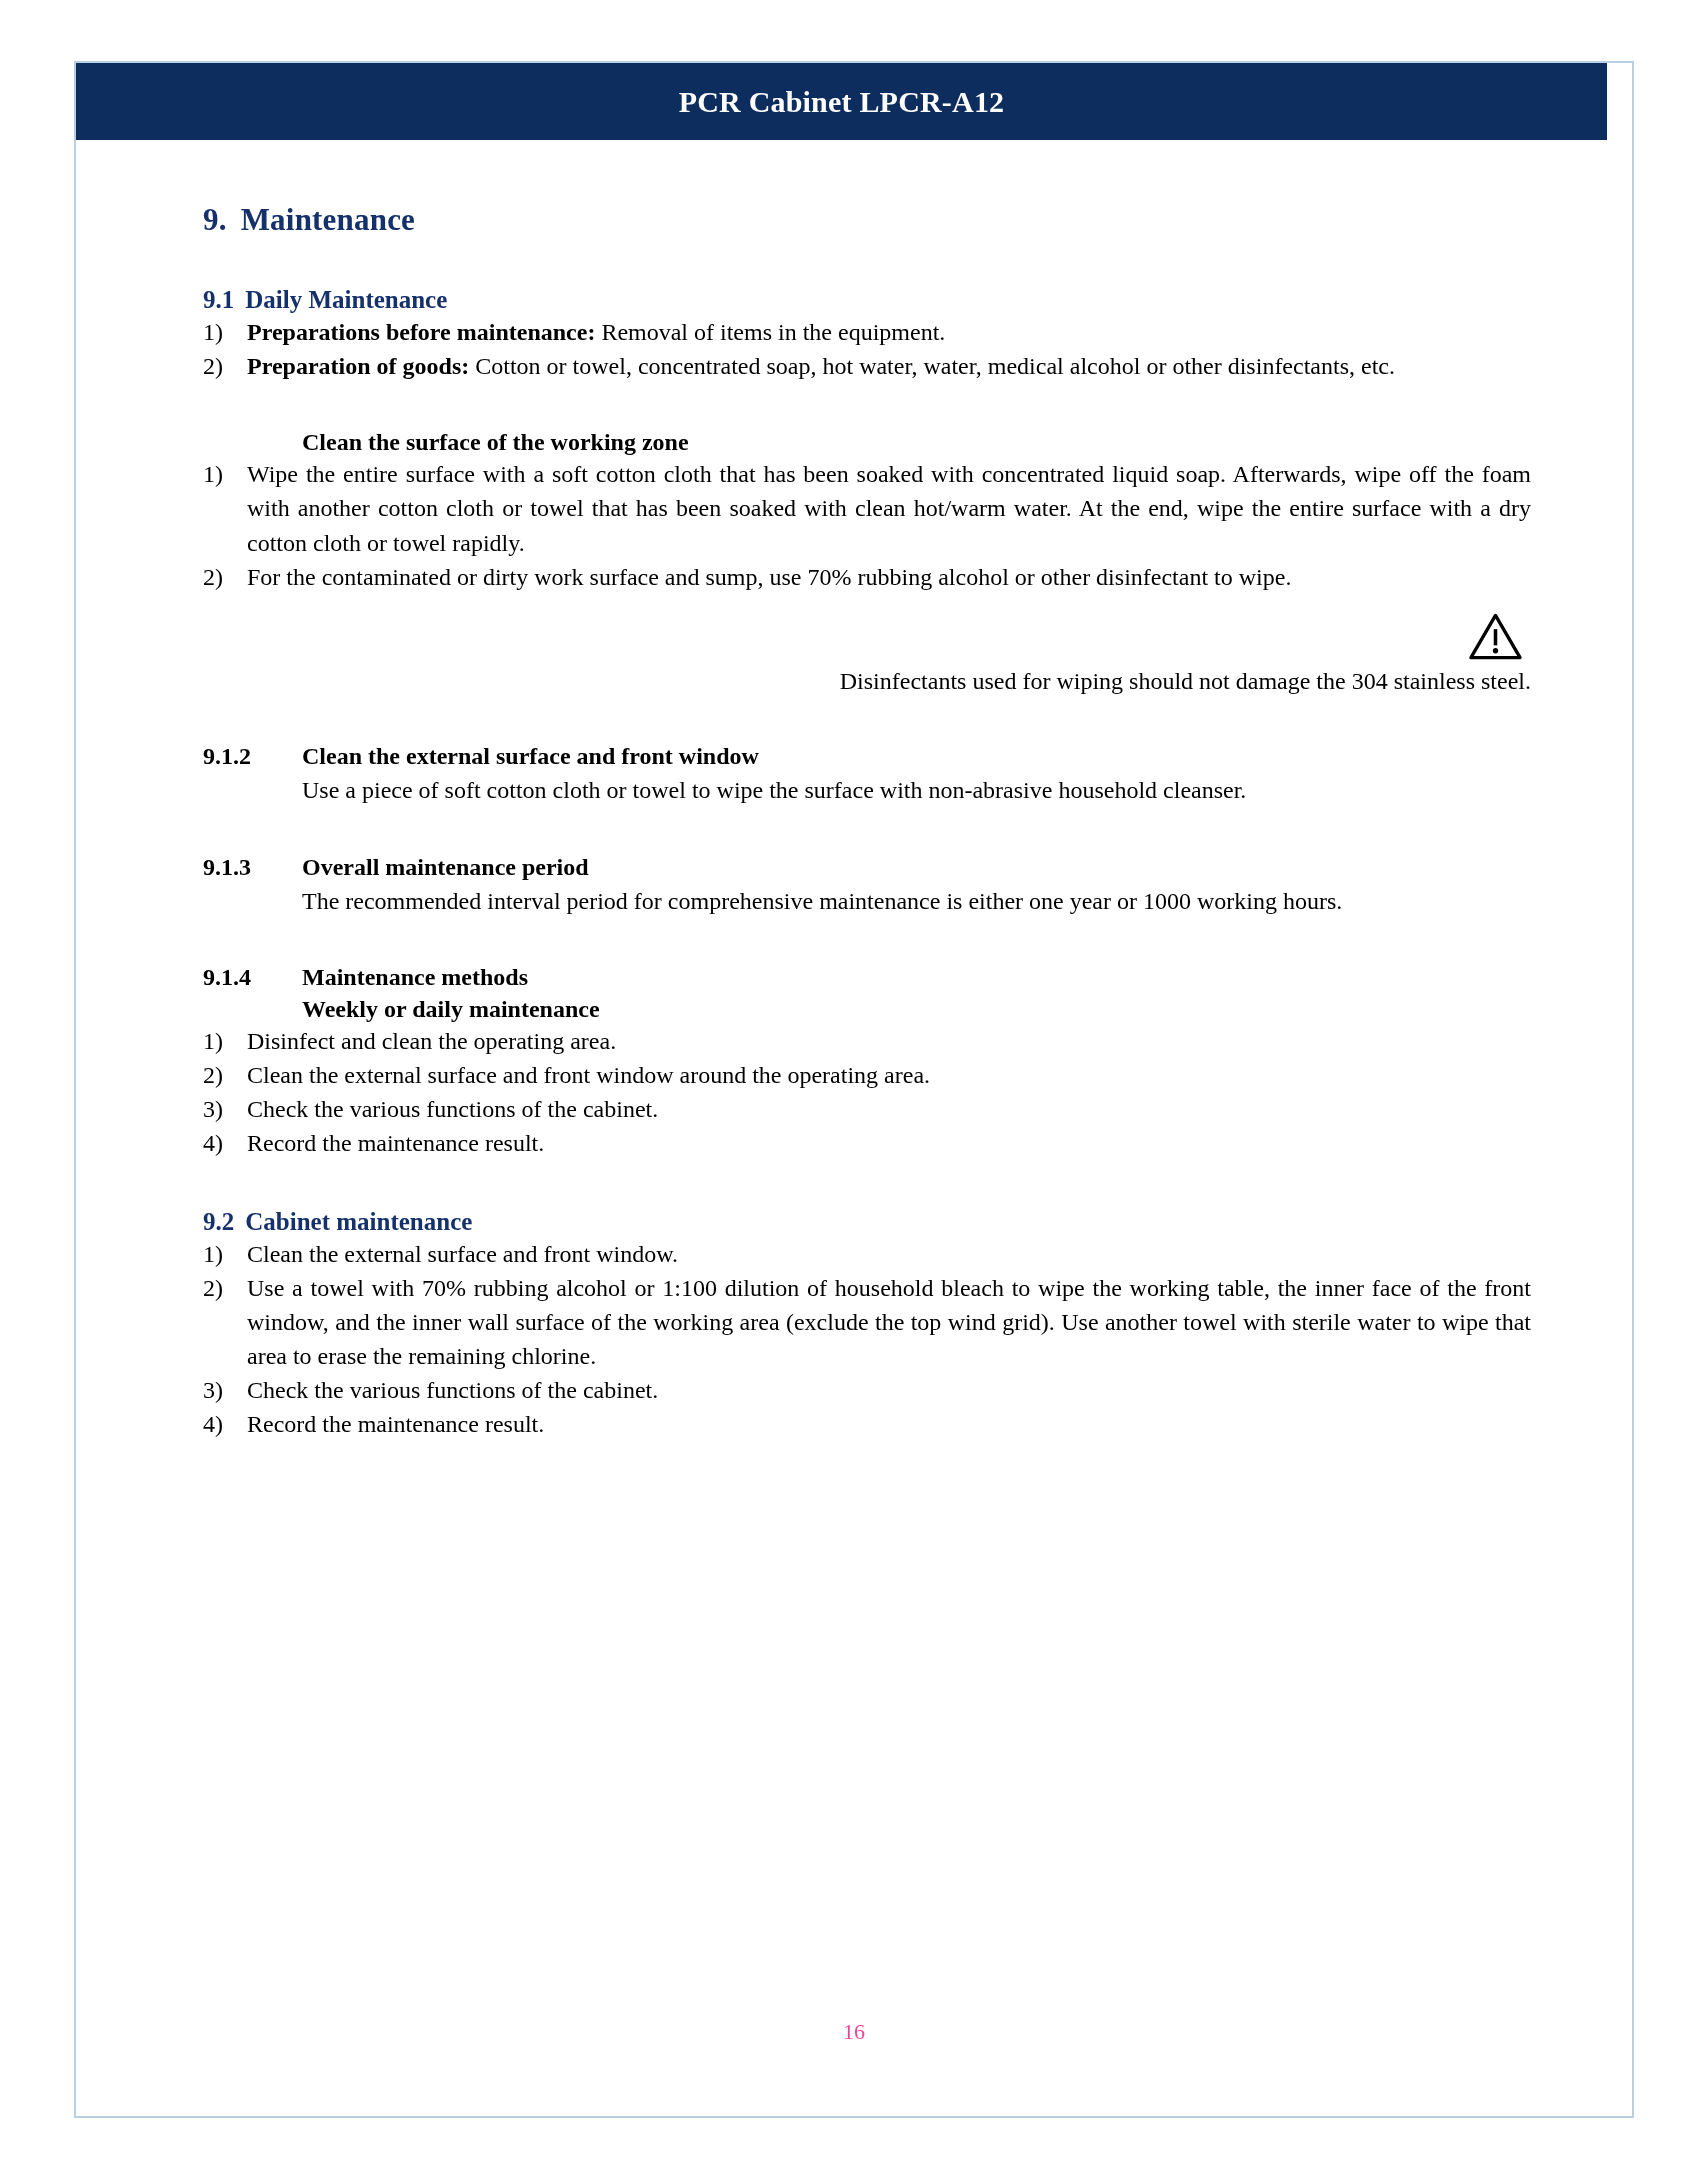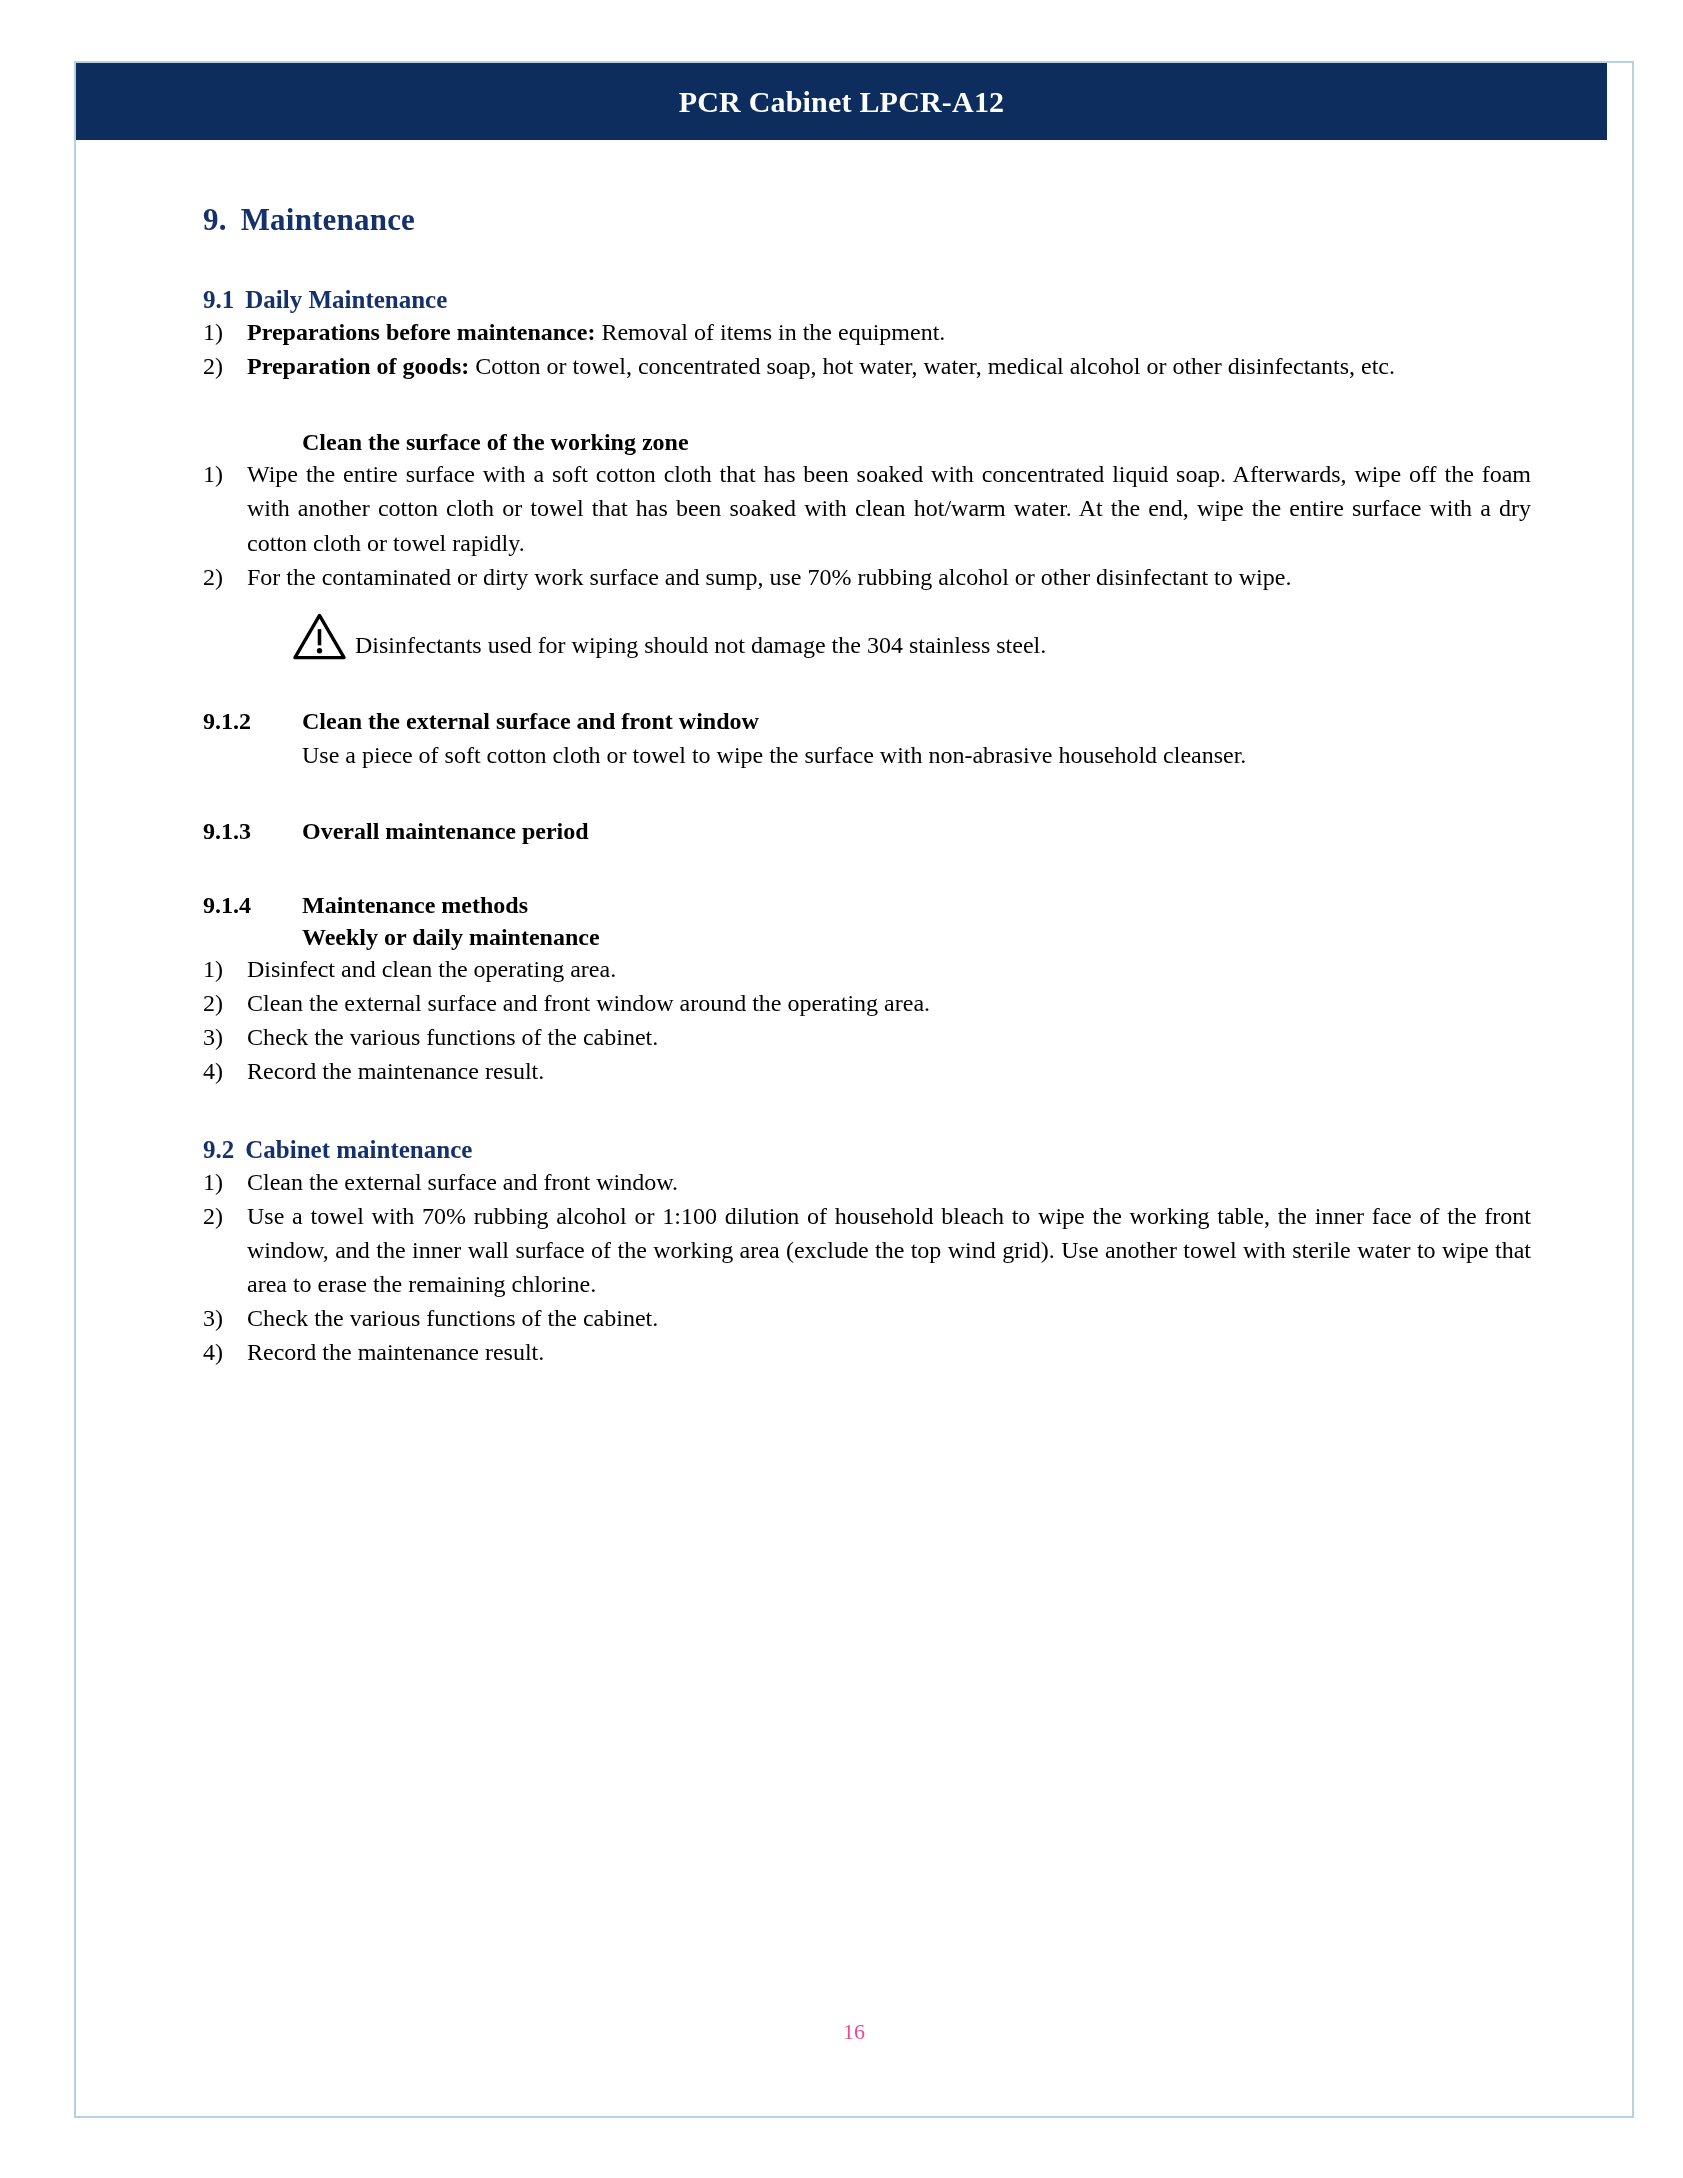--- a/index.html
+++ b/index.html
@@ -136,20 +136,21 @@
   
   .list-l2 { margin: 2px 0 0 99px; }
   
   .list-92 { margin: 38px 0 0 38px; }
 
   
   .warn-row {
     display: flex;
     align-items: flex-end;
     margin: 18px 0 0 89px;
+    flex-direction: column;
   }
   .warn-icon {
     flex: 0 0 55px;
     width: 55px; height: 50px;
     margin-right: 8px;
   }
   .warn-text {
     font-size: 24px;
     color: #000;
     line-height: 1.2;
@@ -228,20 +229,21 @@
         <span class="txt">Clean the external surface and front window</span>
       </h3>
       <p class="body-ind">Use a piece of soft cotton cloth or towel to wipe the surface with non-abrasive household cleanser.</p>
     </div>
 
     <div class="subsub-block">
       <h3 class="subsub">
         <span class="num">9.1.3</span>
         <span class="txt">Overall maintenance period</span>
       </h3>
+      <p class="body-ind">The recommended interval period for comprehensive maintenance is either one year or 1000 working hours.</p>
     </div>
 
     <div class="subsub-block">
       <h3 class="subsub">
         <span class="num">9.1.4</span>
         <span class="txt">Maintenance methods</span>
       </h3>
       <div class="subsub-second-line">Weekly or daily maintenance</div>
       <ol class="nlist list-l2">
         <li>

